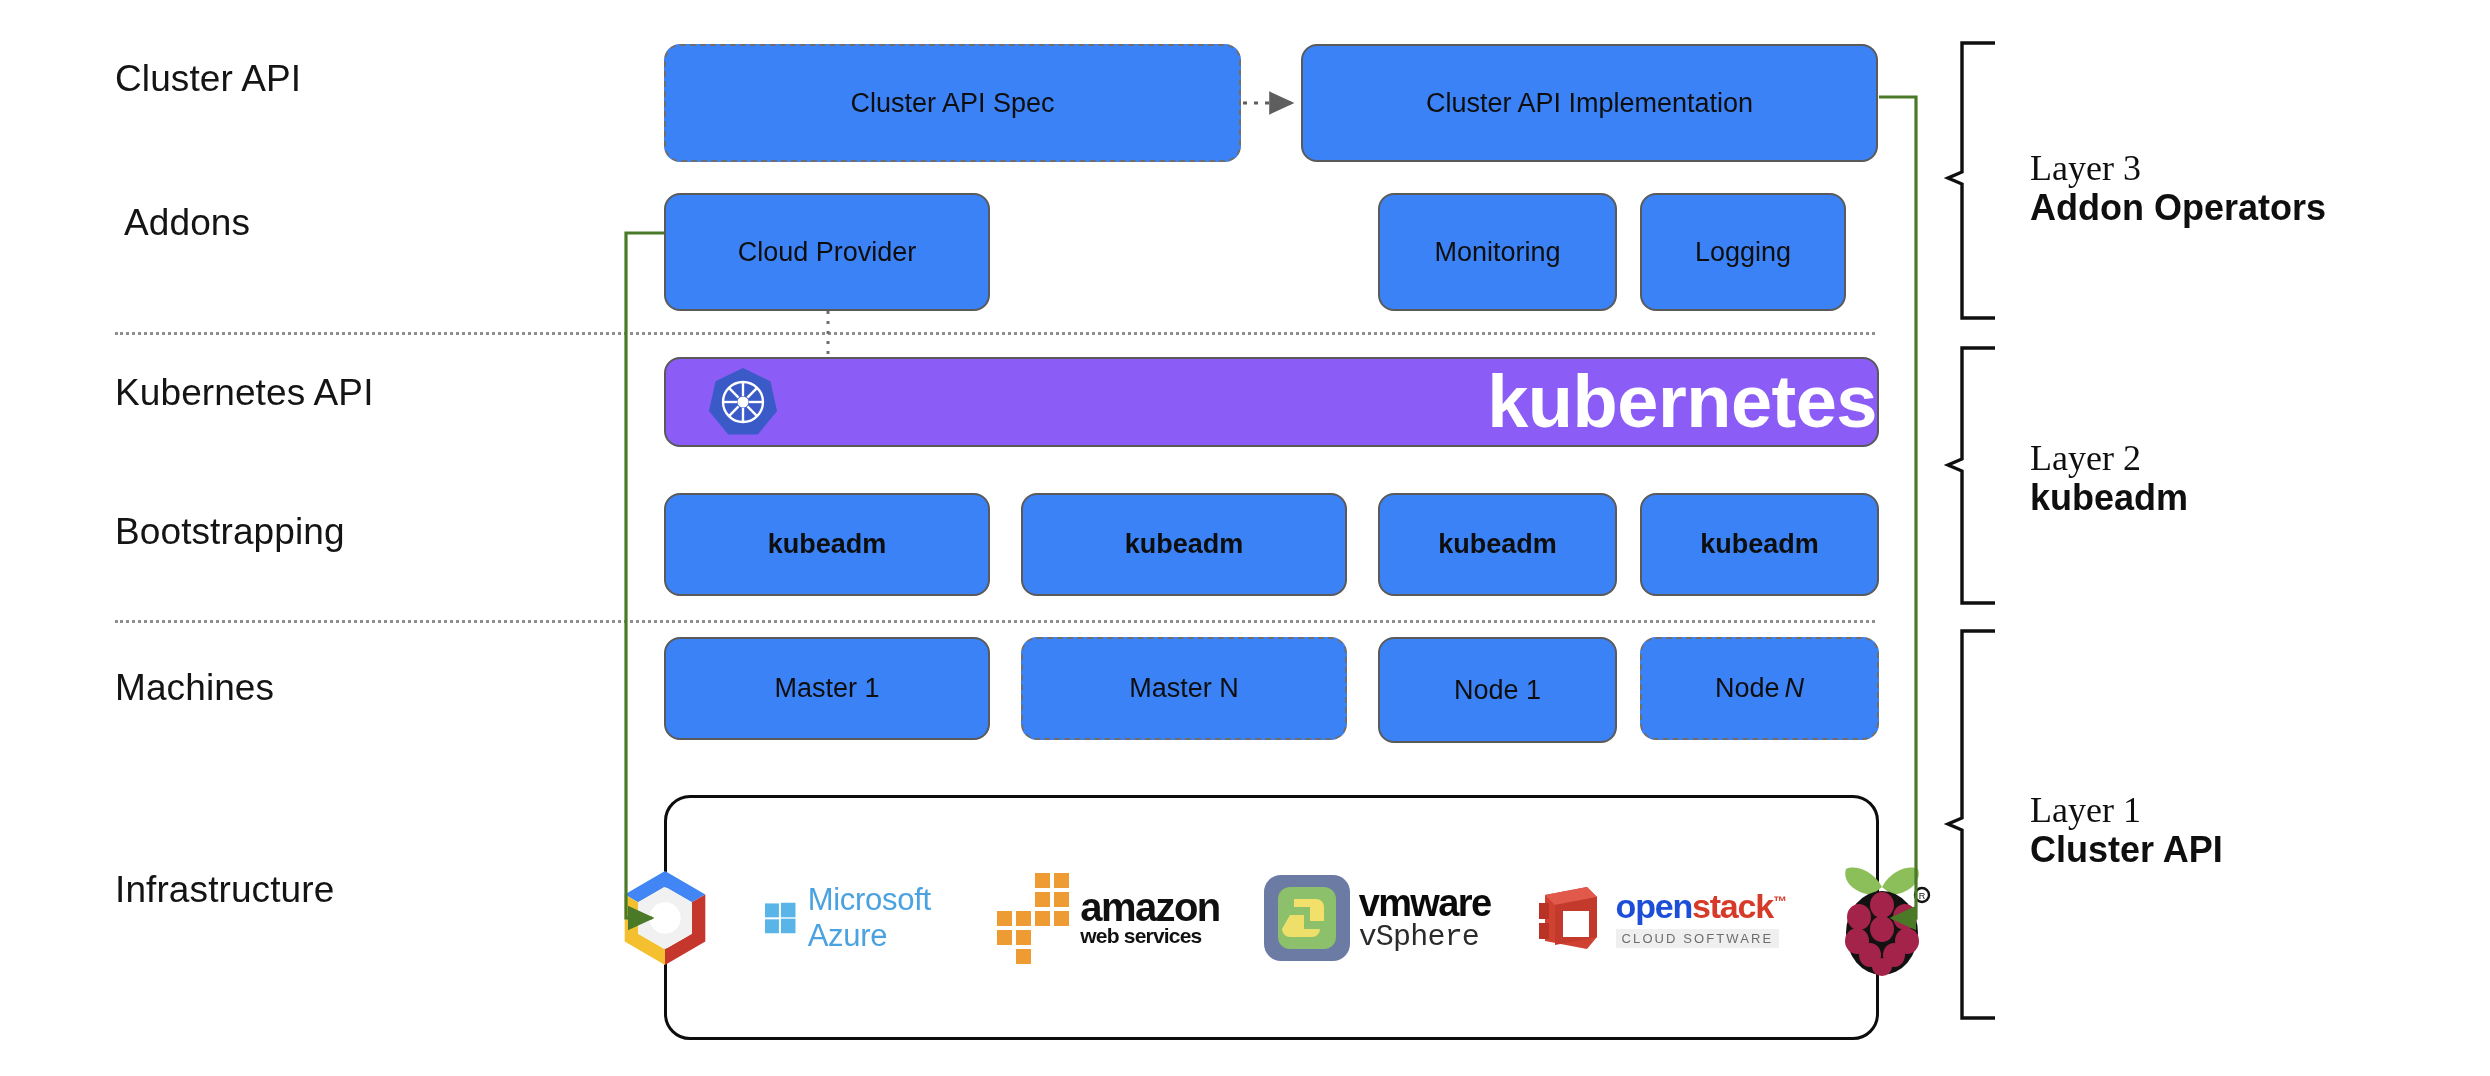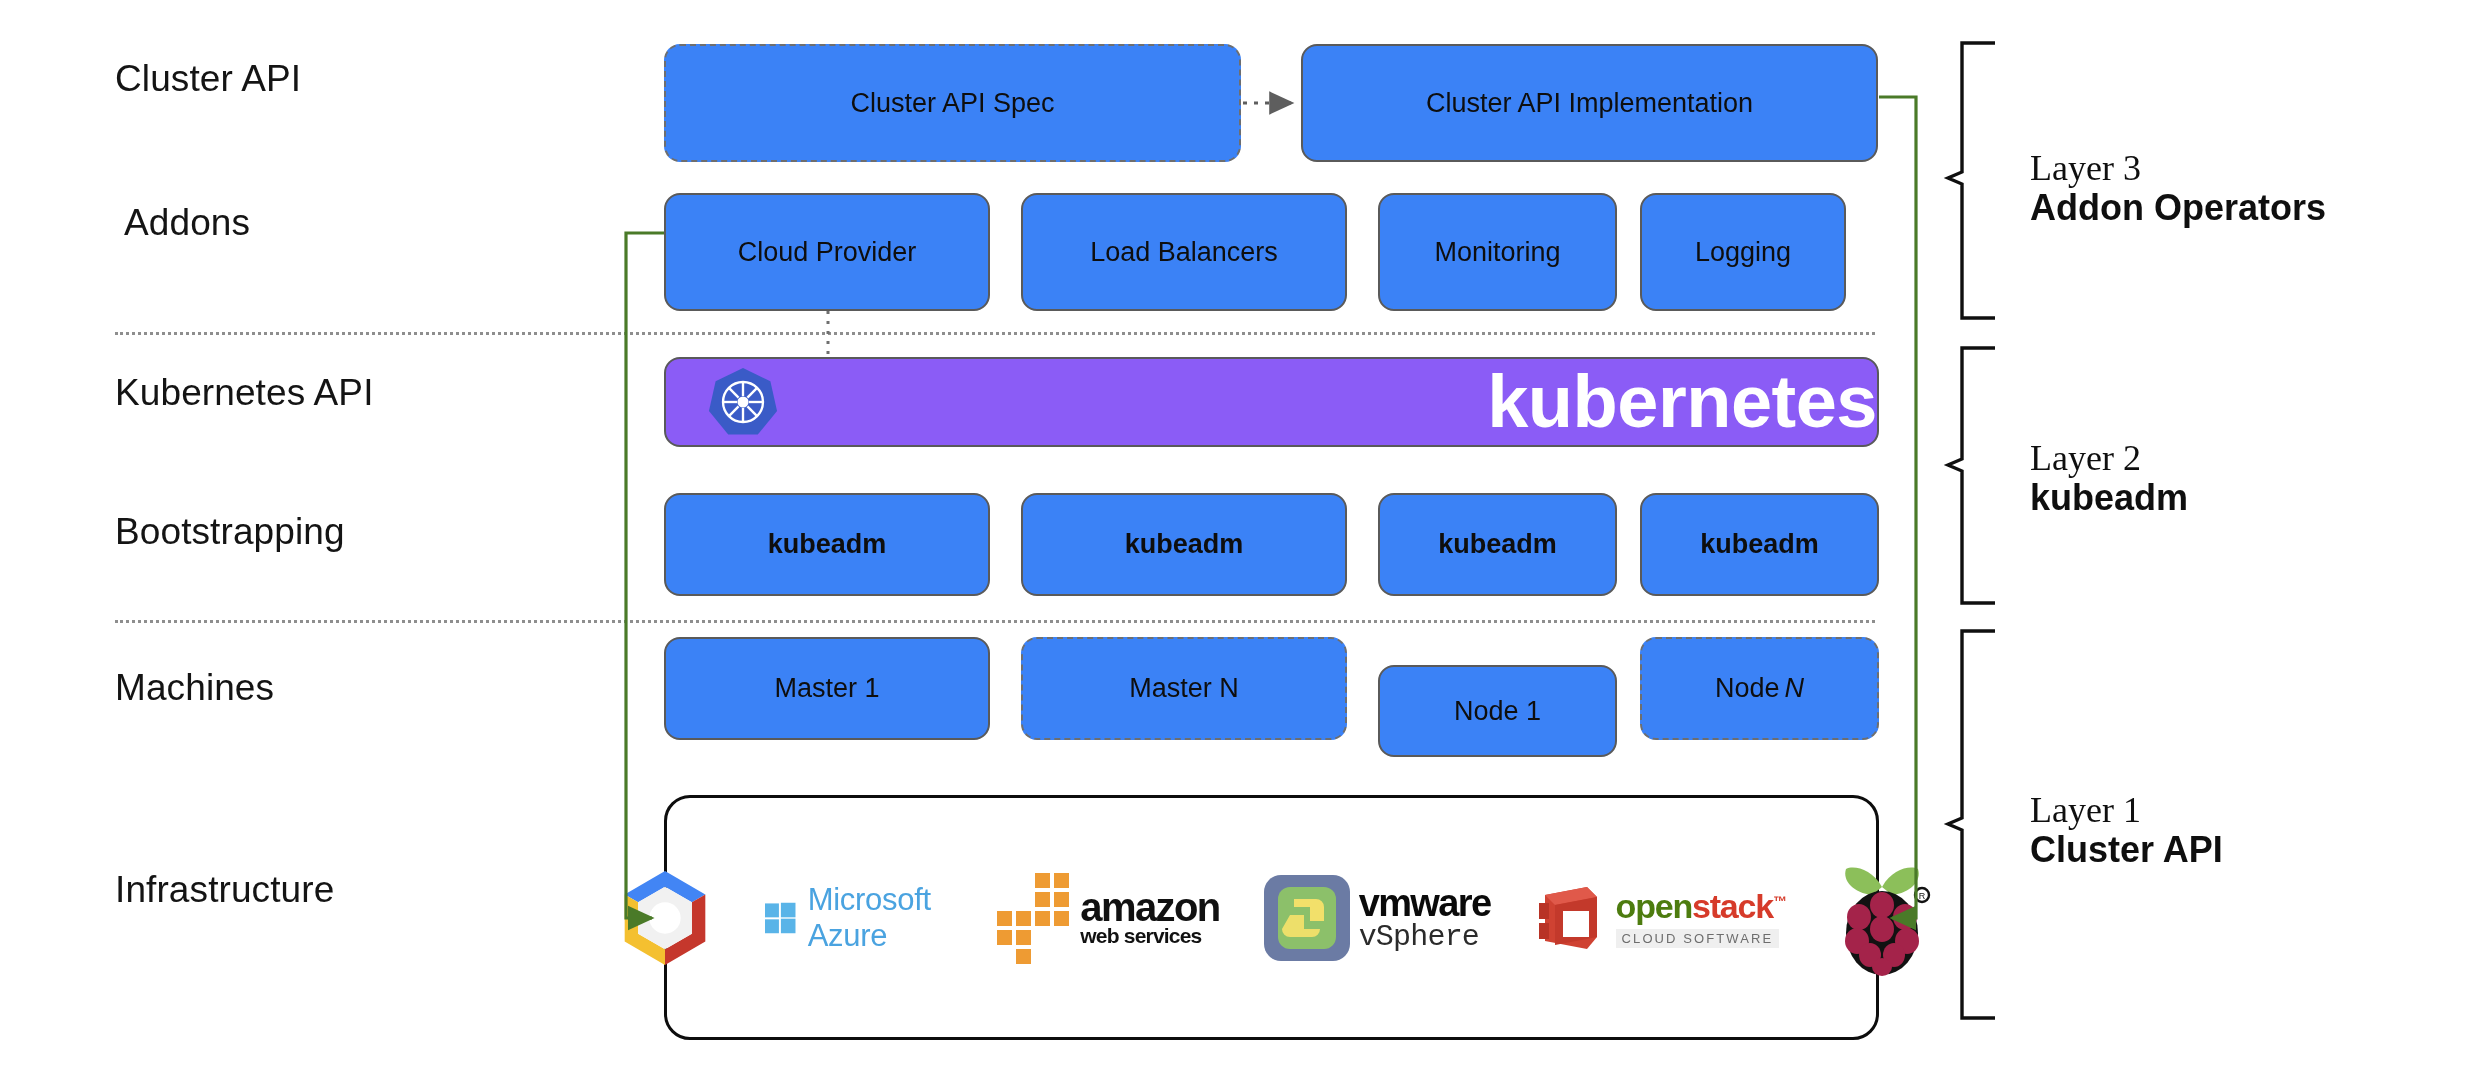--- a/index.html
+++ b/index.html
@@ -85,21 +85,21 @@
   .aws-text { display: flex; flex-direction: column; align-items: flex-start; line-height: 0.92; }
   .aws-amazon { font-size: 40px; font-weight: bold; color: #111; letter-spacing: -1.6px; }
   .aws-sub { font-size: 21px; font-weight: bold; color: #111; letter-spacing: -0.8px; }
   
   .vmw-text { display: flex; flex-direction: column; align-items: flex-start; line-height: 1.0; }
   .vmw-main { font-size: 38px; font-weight: bold; color: #0a0a0a; letter-spacing: -1.6px; }
   .vmw-sub { font-size: 30px; color: #2b2b2b; letter-spacing: -0.8px; font-family: Liberation Mono, monospace; }
   
   .os-text { display: flex; flex-direction: column; align-items: flex-start; }
   .os-main { font-size: 34px; font-weight: bold; letter-spacing: -1.2px; }
-  .os-open { color: #4d7c0f; }
+  .os-open { color: #1d4ed8; }
   .os-stack { color: #d63b2a; }
   .os-tm { font-size: 14px; color: #d63b2a; vertical-align: super; }
   .os-sub {
     font-size: 13px; color: #6d6d6d; letter-spacing: 2.1px;
     background: #efefef; padding: 2px 6px; margin-top: 3px;
   }
 
   
   .sep {
     position: absolute;
@@ -134,21 +134,20 @@
   <div class="row-label" style="left:115px; top:667px;">Machines</div>
   <div class="row-label" style="left:115px; top:869px;">Infrastructure</div>
 
   <div class="sep" style="left:115px; top:332px; width:1760px;"></div>
   <div class="sep" style="left:115px; top:620px; width:1760px;"></div>
 
   <div class="node dashed" style="left:664px; top:44px; width:577px; height:118px;">Cluster API Spec</div>
   <div class="node" style="left:1301px; top:44px; width:577px; height:118px;">Cluster API Implementation</div>
 
   <div class="node" style="left:664px; top:193px; width:326px; height:118px;">Cloud Provider</div>
-  <div class="node" style="left:1021px; top:193px; width:326px; height:118px;">Load Balancers</div>
   <div class="node" style="left:1378px; top:193px; width:239px; height:118px;">Monitoring</div>
   <div class="node" style="left:1640px; top:193px; width:206px; height:118px;">Logging</div>
 
   <div class="k8s-banner" style="left:664px; top:357px; width:1215px; height:90px;">
     <span class="logo">
       <svg width="74" height="74" viewBox="0 0 100 100" aria-hidden="true">
         <polygon points="50,4 87,22 96,62 70,94 30,94 4,62 13,22" fill="#3a5bc7"></polygon>
         <g stroke="#ffffff" stroke-width="3.2" fill="none">
           <circle cx="50" cy="50" r="27"></circle>
           <circle cx="50" cy="50" r="7.5" fill="#ffffff" stroke="none"></circle>
@@ -166,21 +165,21 @@
     <span class="k8s-wordmark">kubernetes</span>
   </div>
 
   <div class="node bold" style="left:664px; top:493px; width:326px; height:103px;">kubeadm</div>
   <div class="node bold" style="left:1021px; top:493px; width:326px; height:103px;">kubeadm</div>
   <div class="node bold" style="left:1378px; top:493px; width:239px; height:103px;">kubeadm</div>
   <div class="node bold" style="left:1640px; top:493px; width:239px; height:103px;">kubeadm</div>
 
   <div class="node" style="left:664px; top:637px; width:326px; height:103px;">Master 1</div>
   <div class="node dashed" style="left:1021px; top:637px; width:326px; height:103px;">Master N</div>
-  <div class="node" style="left:1378px; top:637px; width:239px; height:92px;margin-top:28px;">Node 1</div>
+  <div class="node" style="left:1378px; top:637px; width:239px; height:106px;">Node 1</div>
   <div class="node dashed" style="left:1640px; top:637px; width:239px; height:103px;">
     <span>Node</span>
     <span class="ital">N</span>
   </div>
 
   <div class="infra-box" style="left:664px; top:795px; width:1215px; height:245px;">
     <div class="infra-logos">
 
       <span class="logo">
         <svg width="112" height="112" viewBox="0 0 100 100" aria-hidden="true">

